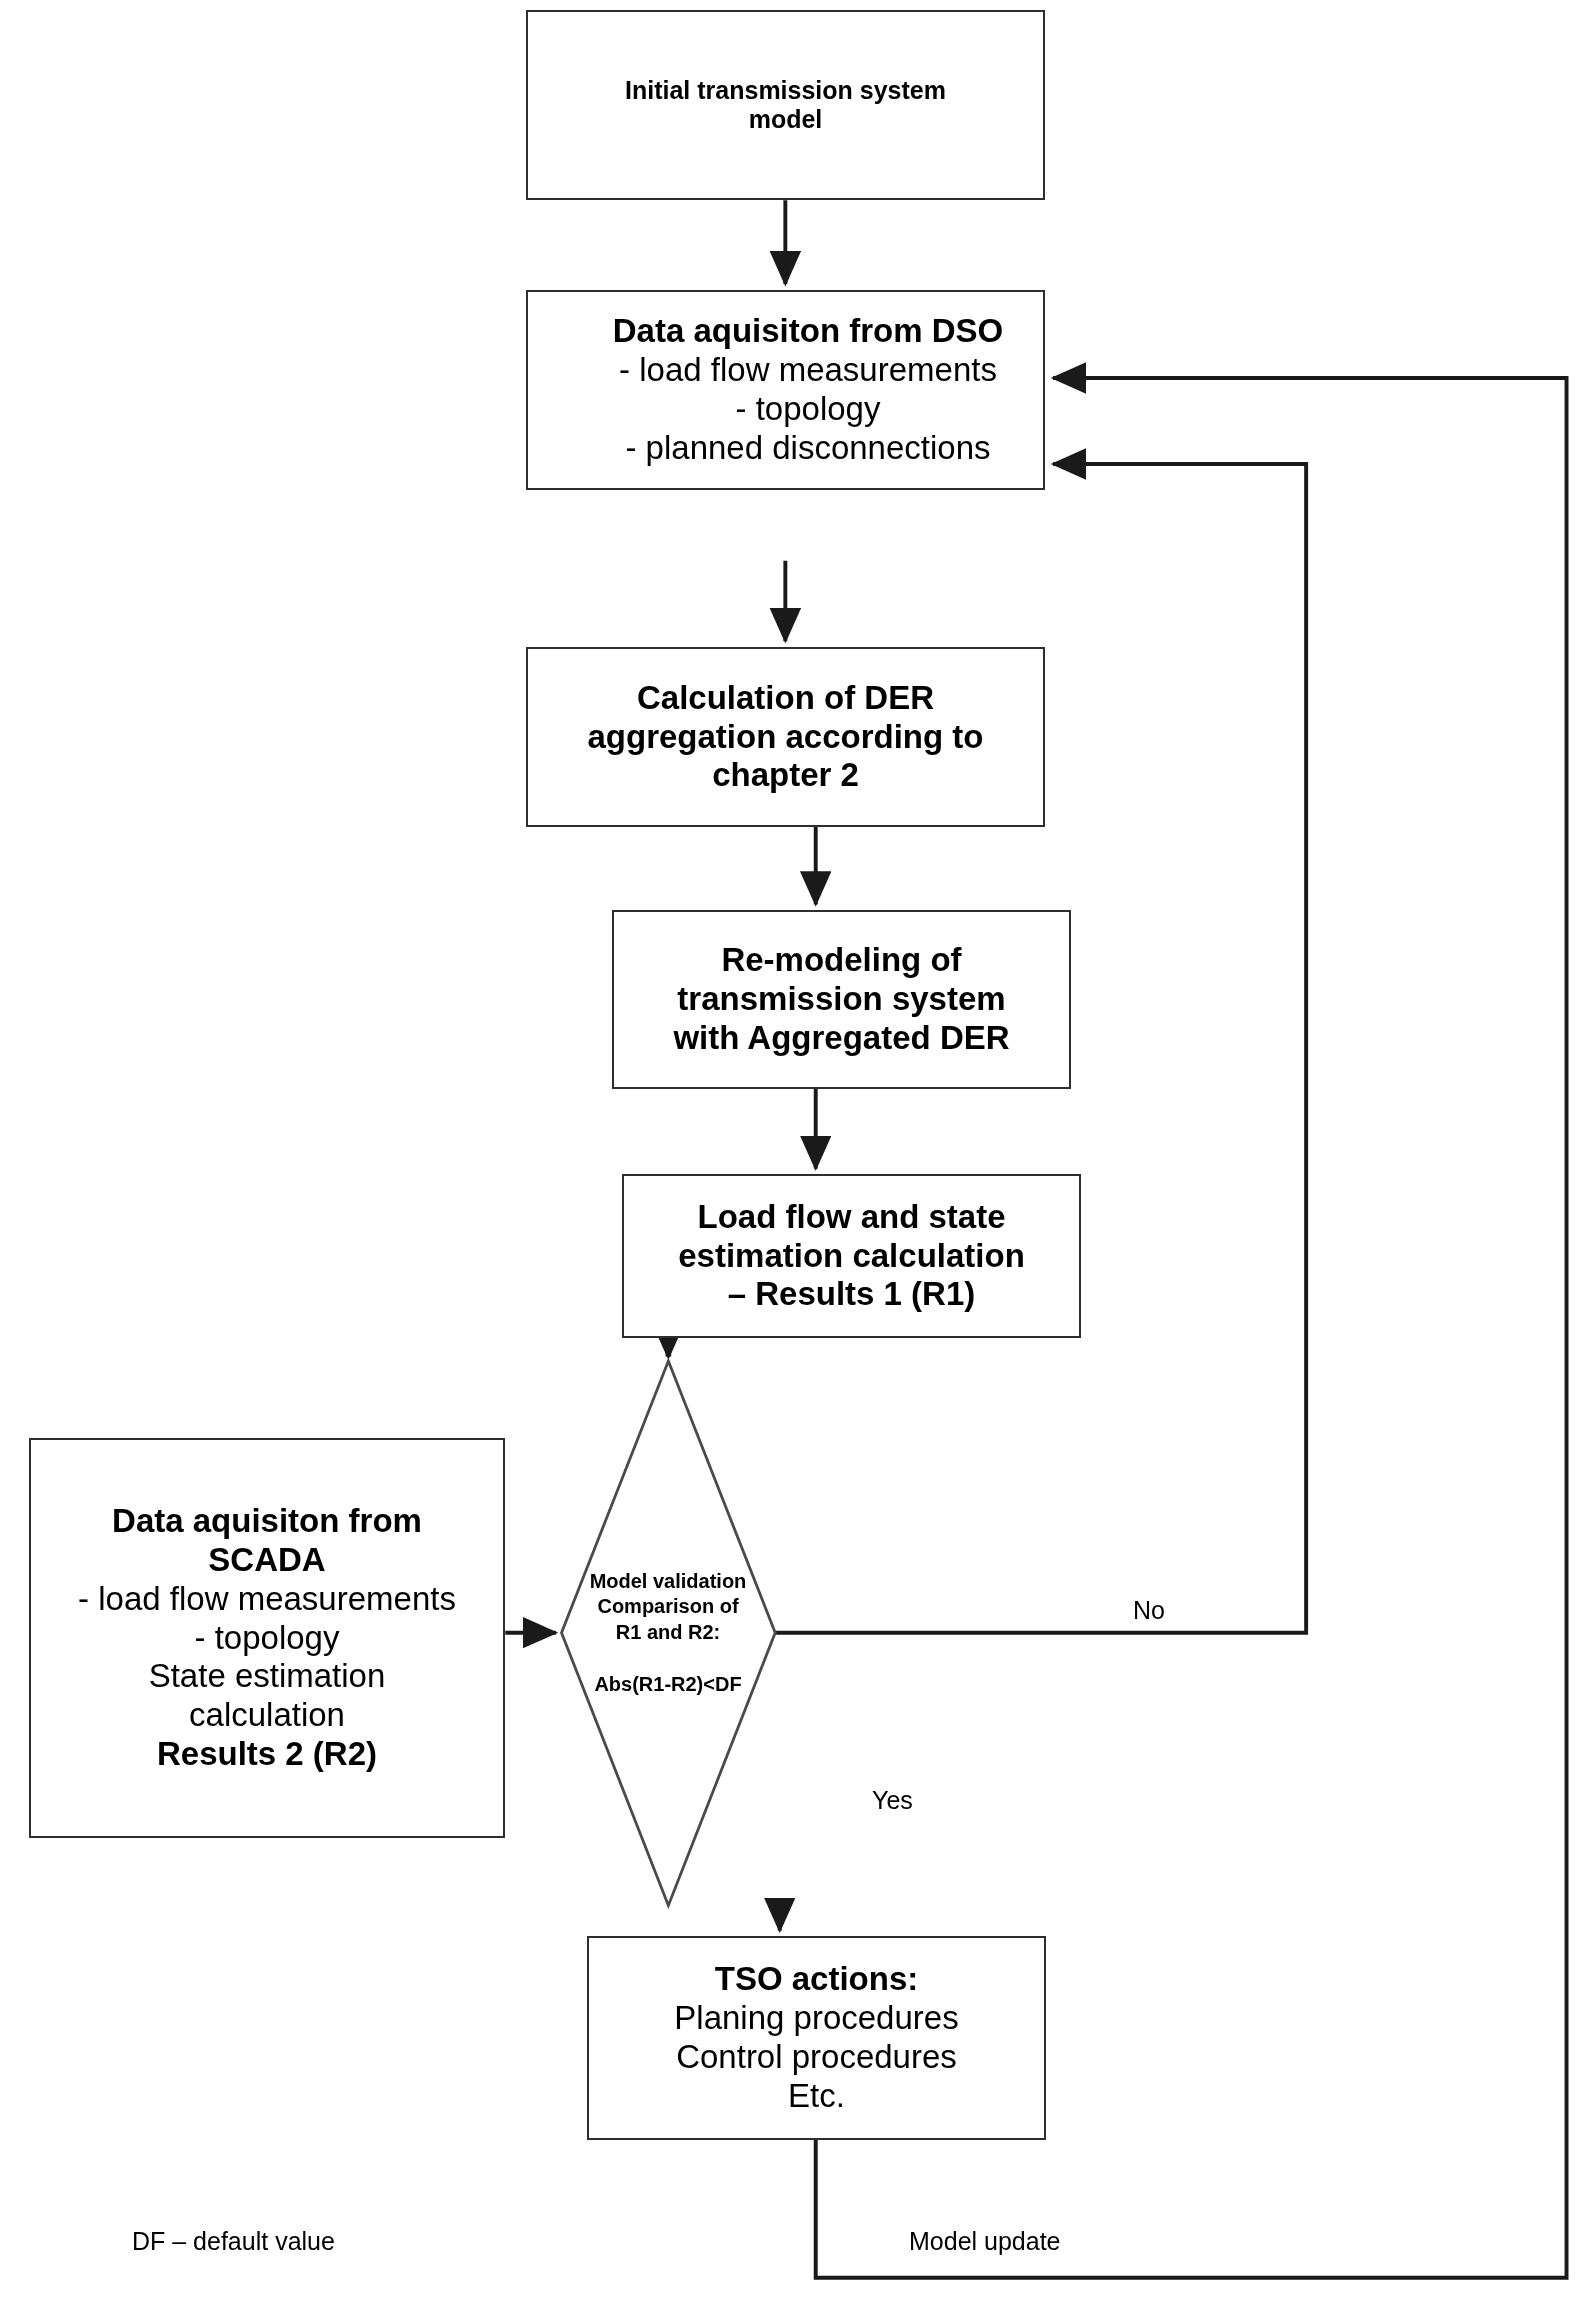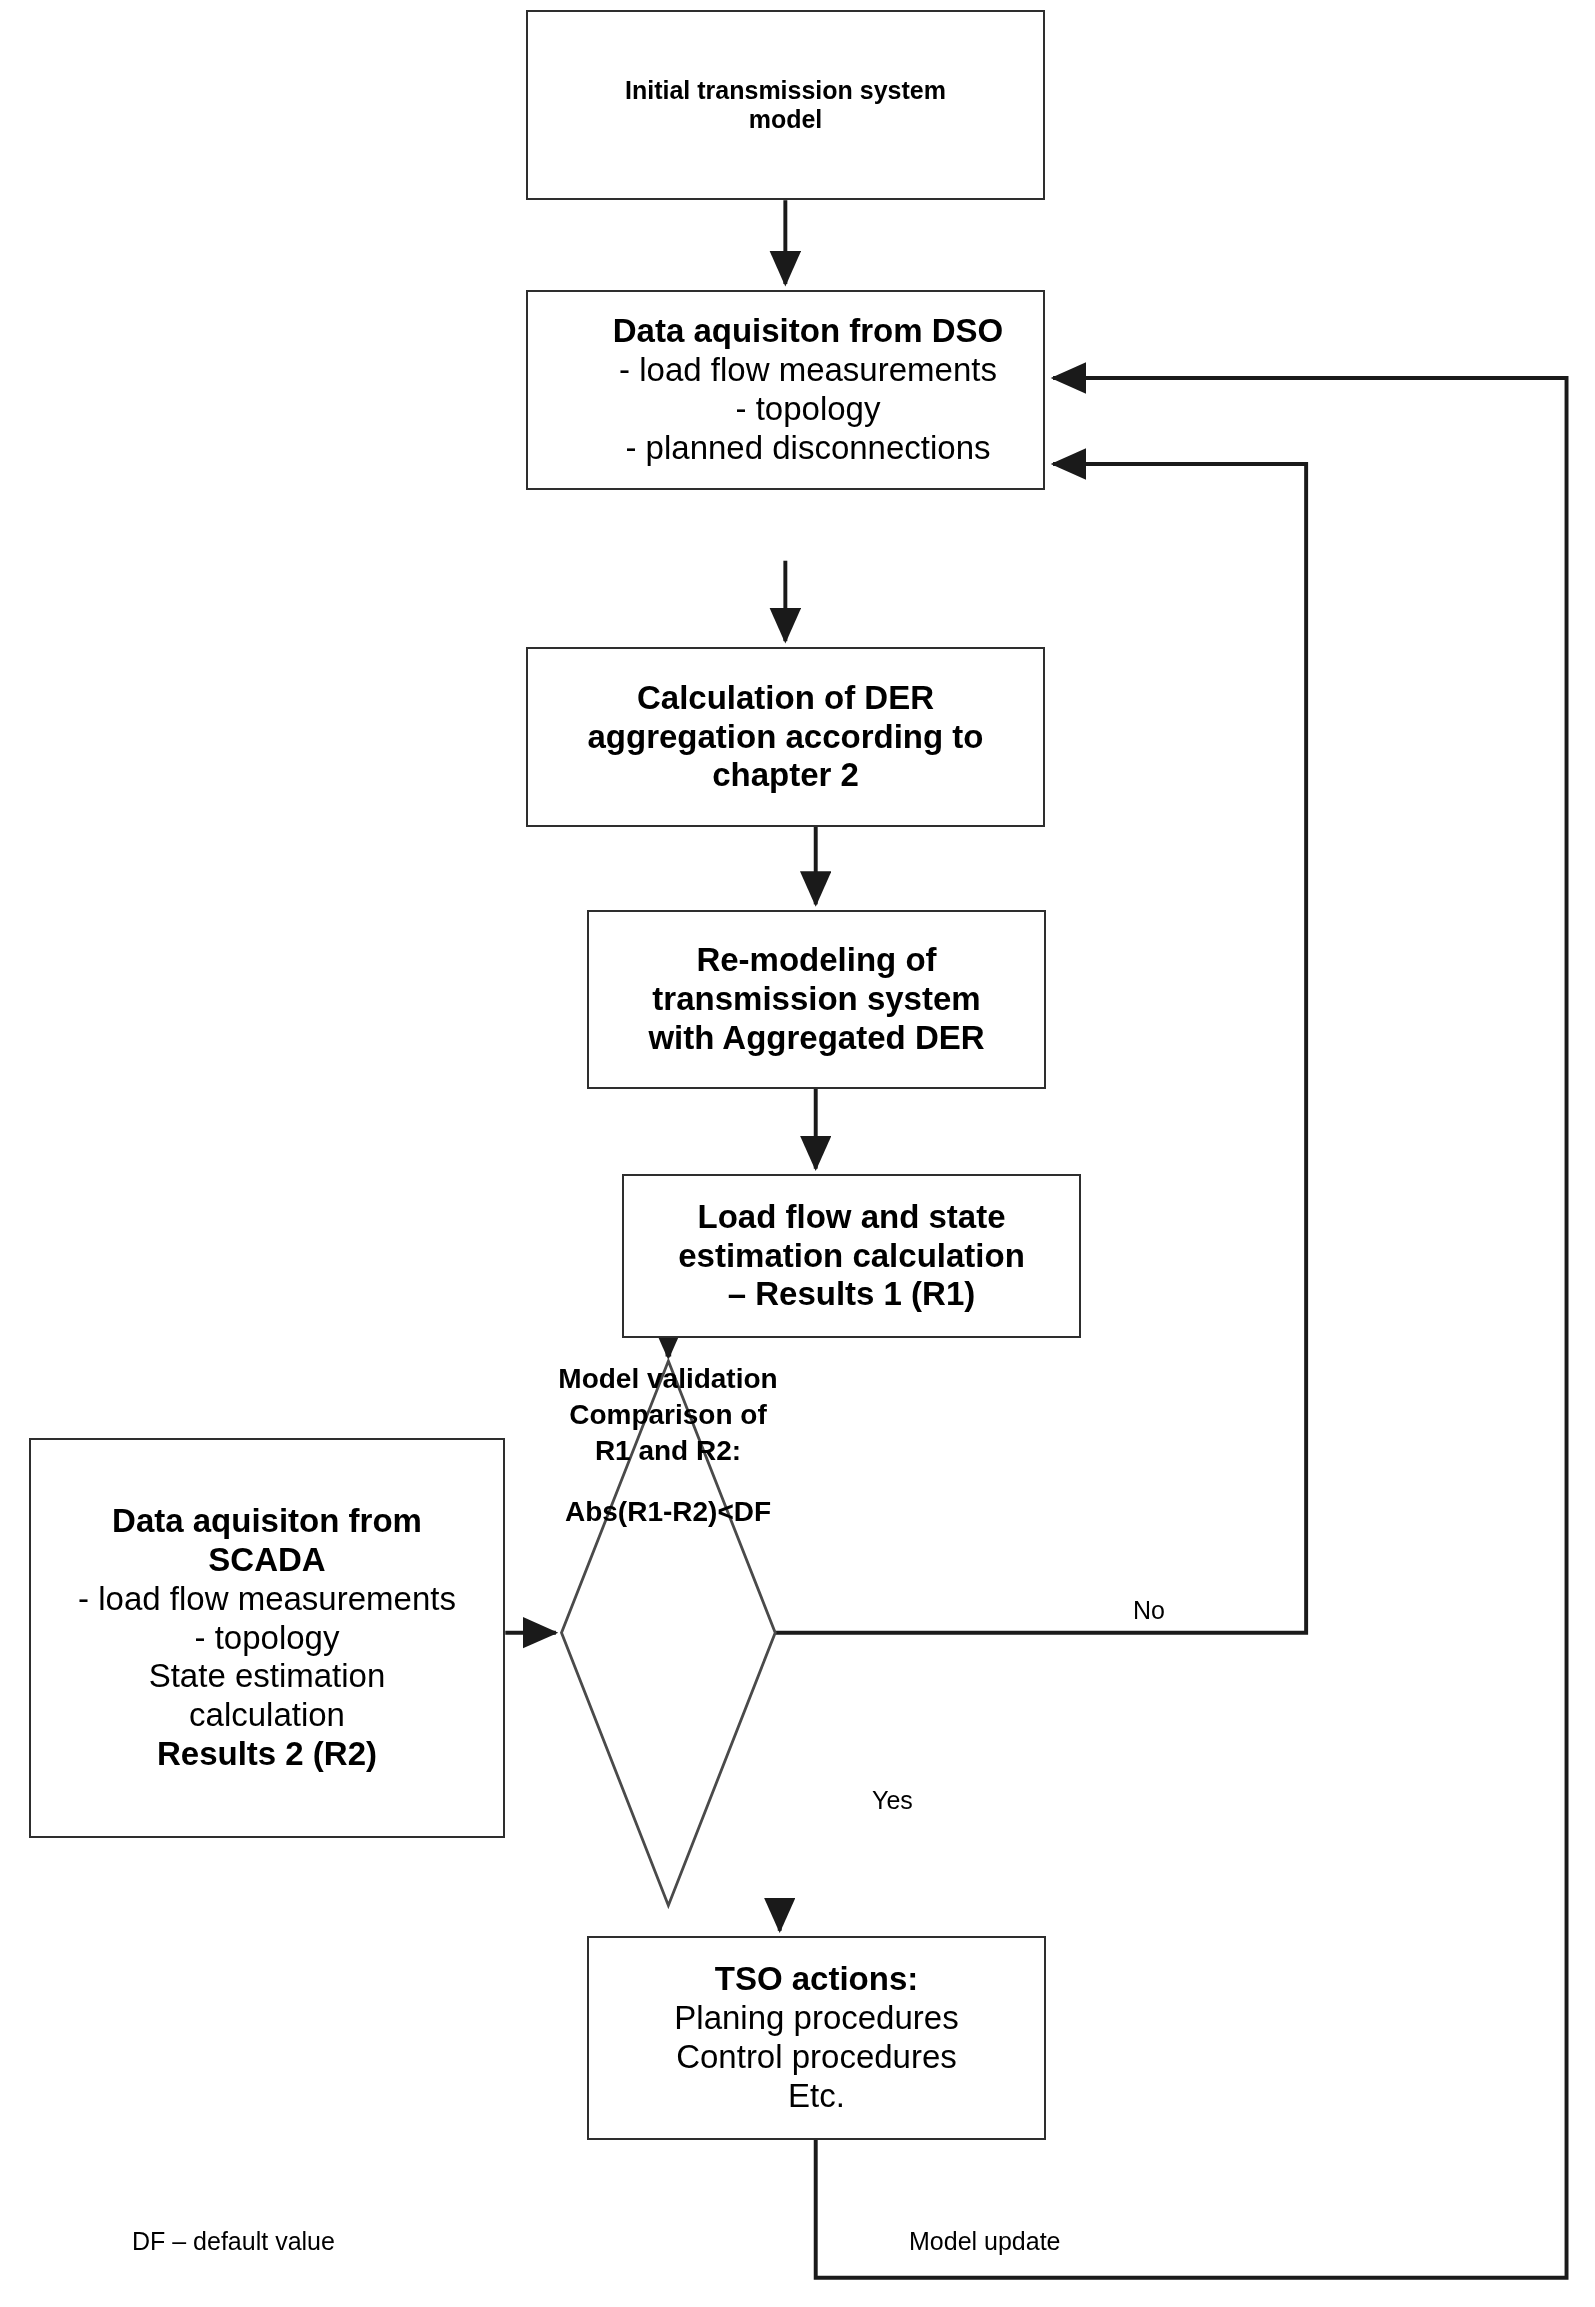--- a/index.html
+++ b/index.html
@@ -33,37 +33,37 @@
   }
   .node .inner{width:100%;padding:0 5.6px;}
   .ln{display:block;white-space:nowrap;}
   .b{font-weight:bold;}
   .n{font-weight:normal;}
 
   
   #node-initial-model{left:526px;  top:10px;   width:519px;  height:190px; font-size:25px;}
   #node-dso{          left:526px;  top:290px;  width:519px;  height:200px; font-size:33px;padding-left:45px;}
   #node-der-calc{     left:526px;  top:647px; width:519px;  height:180px; font-size:33px;}
-  #node-remodeling{   left:587px; top:910px; width:459px;  height:179px; font-size:33px;}
+  #node-remodeling{   left:612px; top:910px; width:459px;  height:179px; font-size:33px;}
   #node-loadflow{     left:622px; top:1174px; width:459px;  height:164px; font-size:33px;}
   #node-scada{        left:29px;   top:1438px; width:476px;  height:400px; font-size:33px;}
   #node-tso{          left:587px; top:1936px; width:459px;  height:204px; font-size:33px;}
 
   
   #node-decision{
     position:absolute;
     left:561px; top:1361px;
     width:214px; height:544px;
   }
   #node-decision .dia-label{
     position:absolute;
     left:0; top:0; width:214px; height:544px;
-    display:flex; justify-content:center;
+    display:flex; align-items:center; justify-content:center;
     text-align:center; color:#000; font-weight:bold;
-    font-size:28px; line-height:1.28;
+    font-size:20px; line-height:1.28;
   }
   #node-decision .gap{display:block;height:26px;}
 
   
   .lbl{
     position:absolute;
     color:#000;
     font-size:25px;
     font-weight:normal;
     white-space:nowrap;

